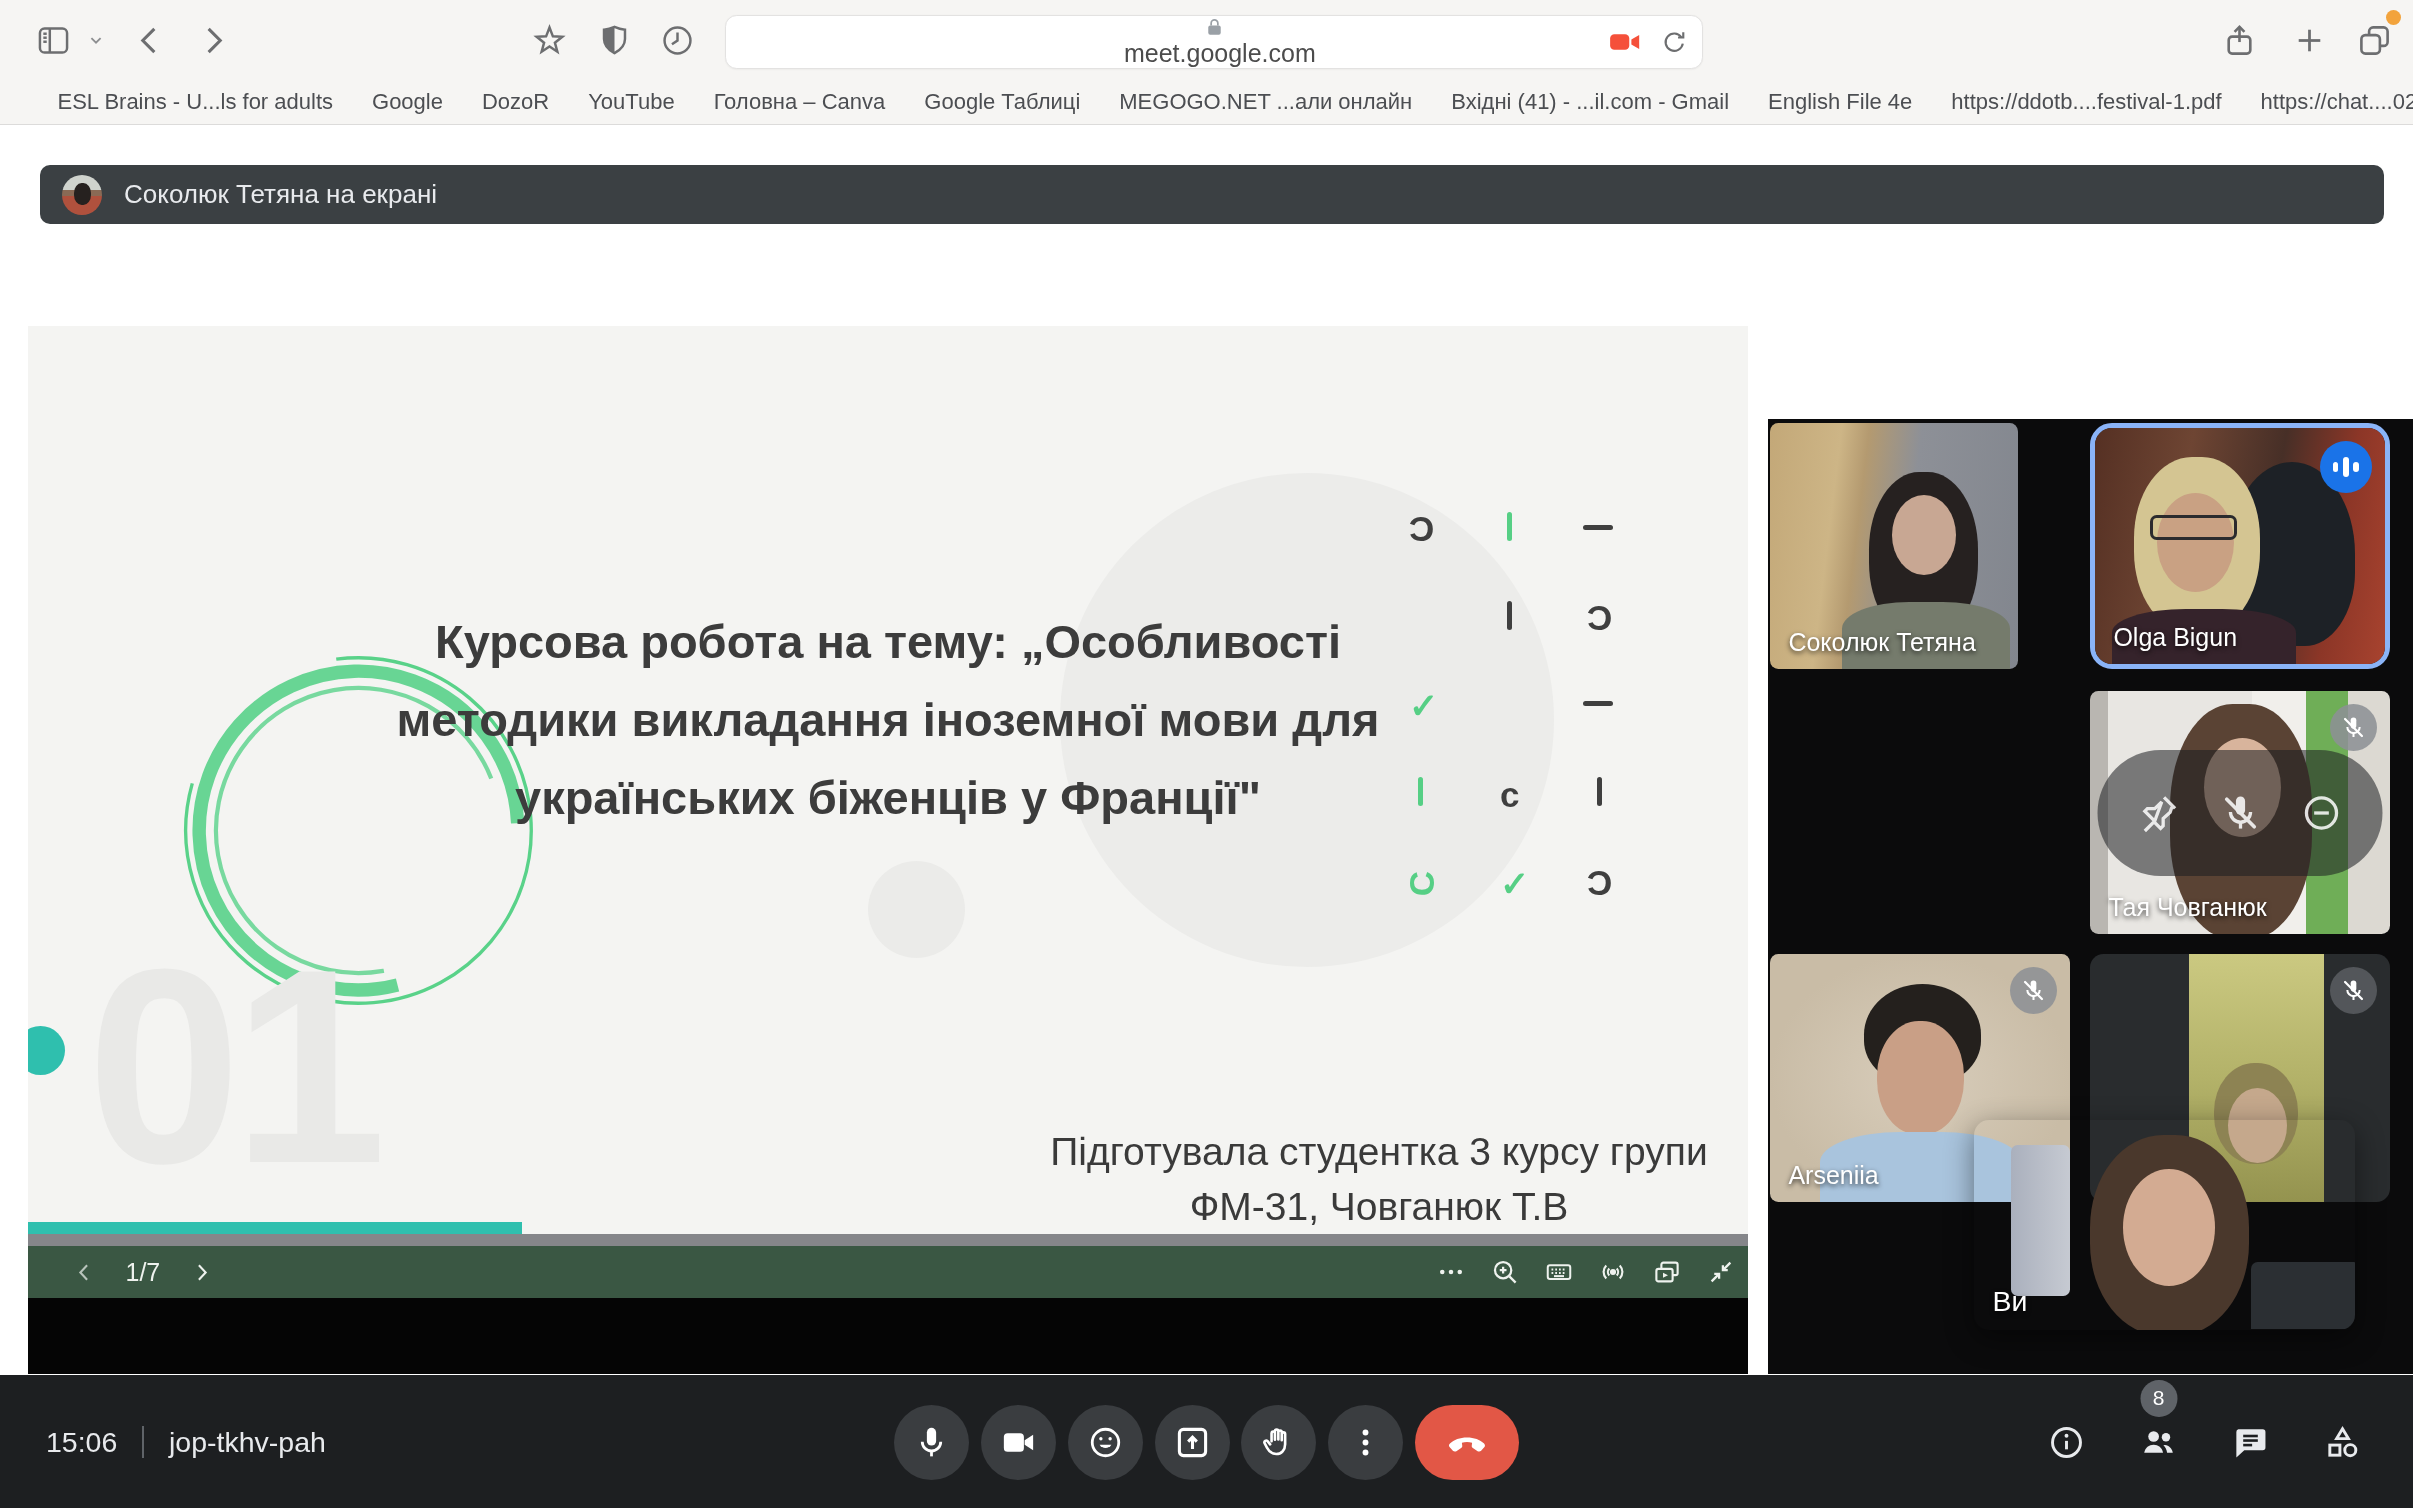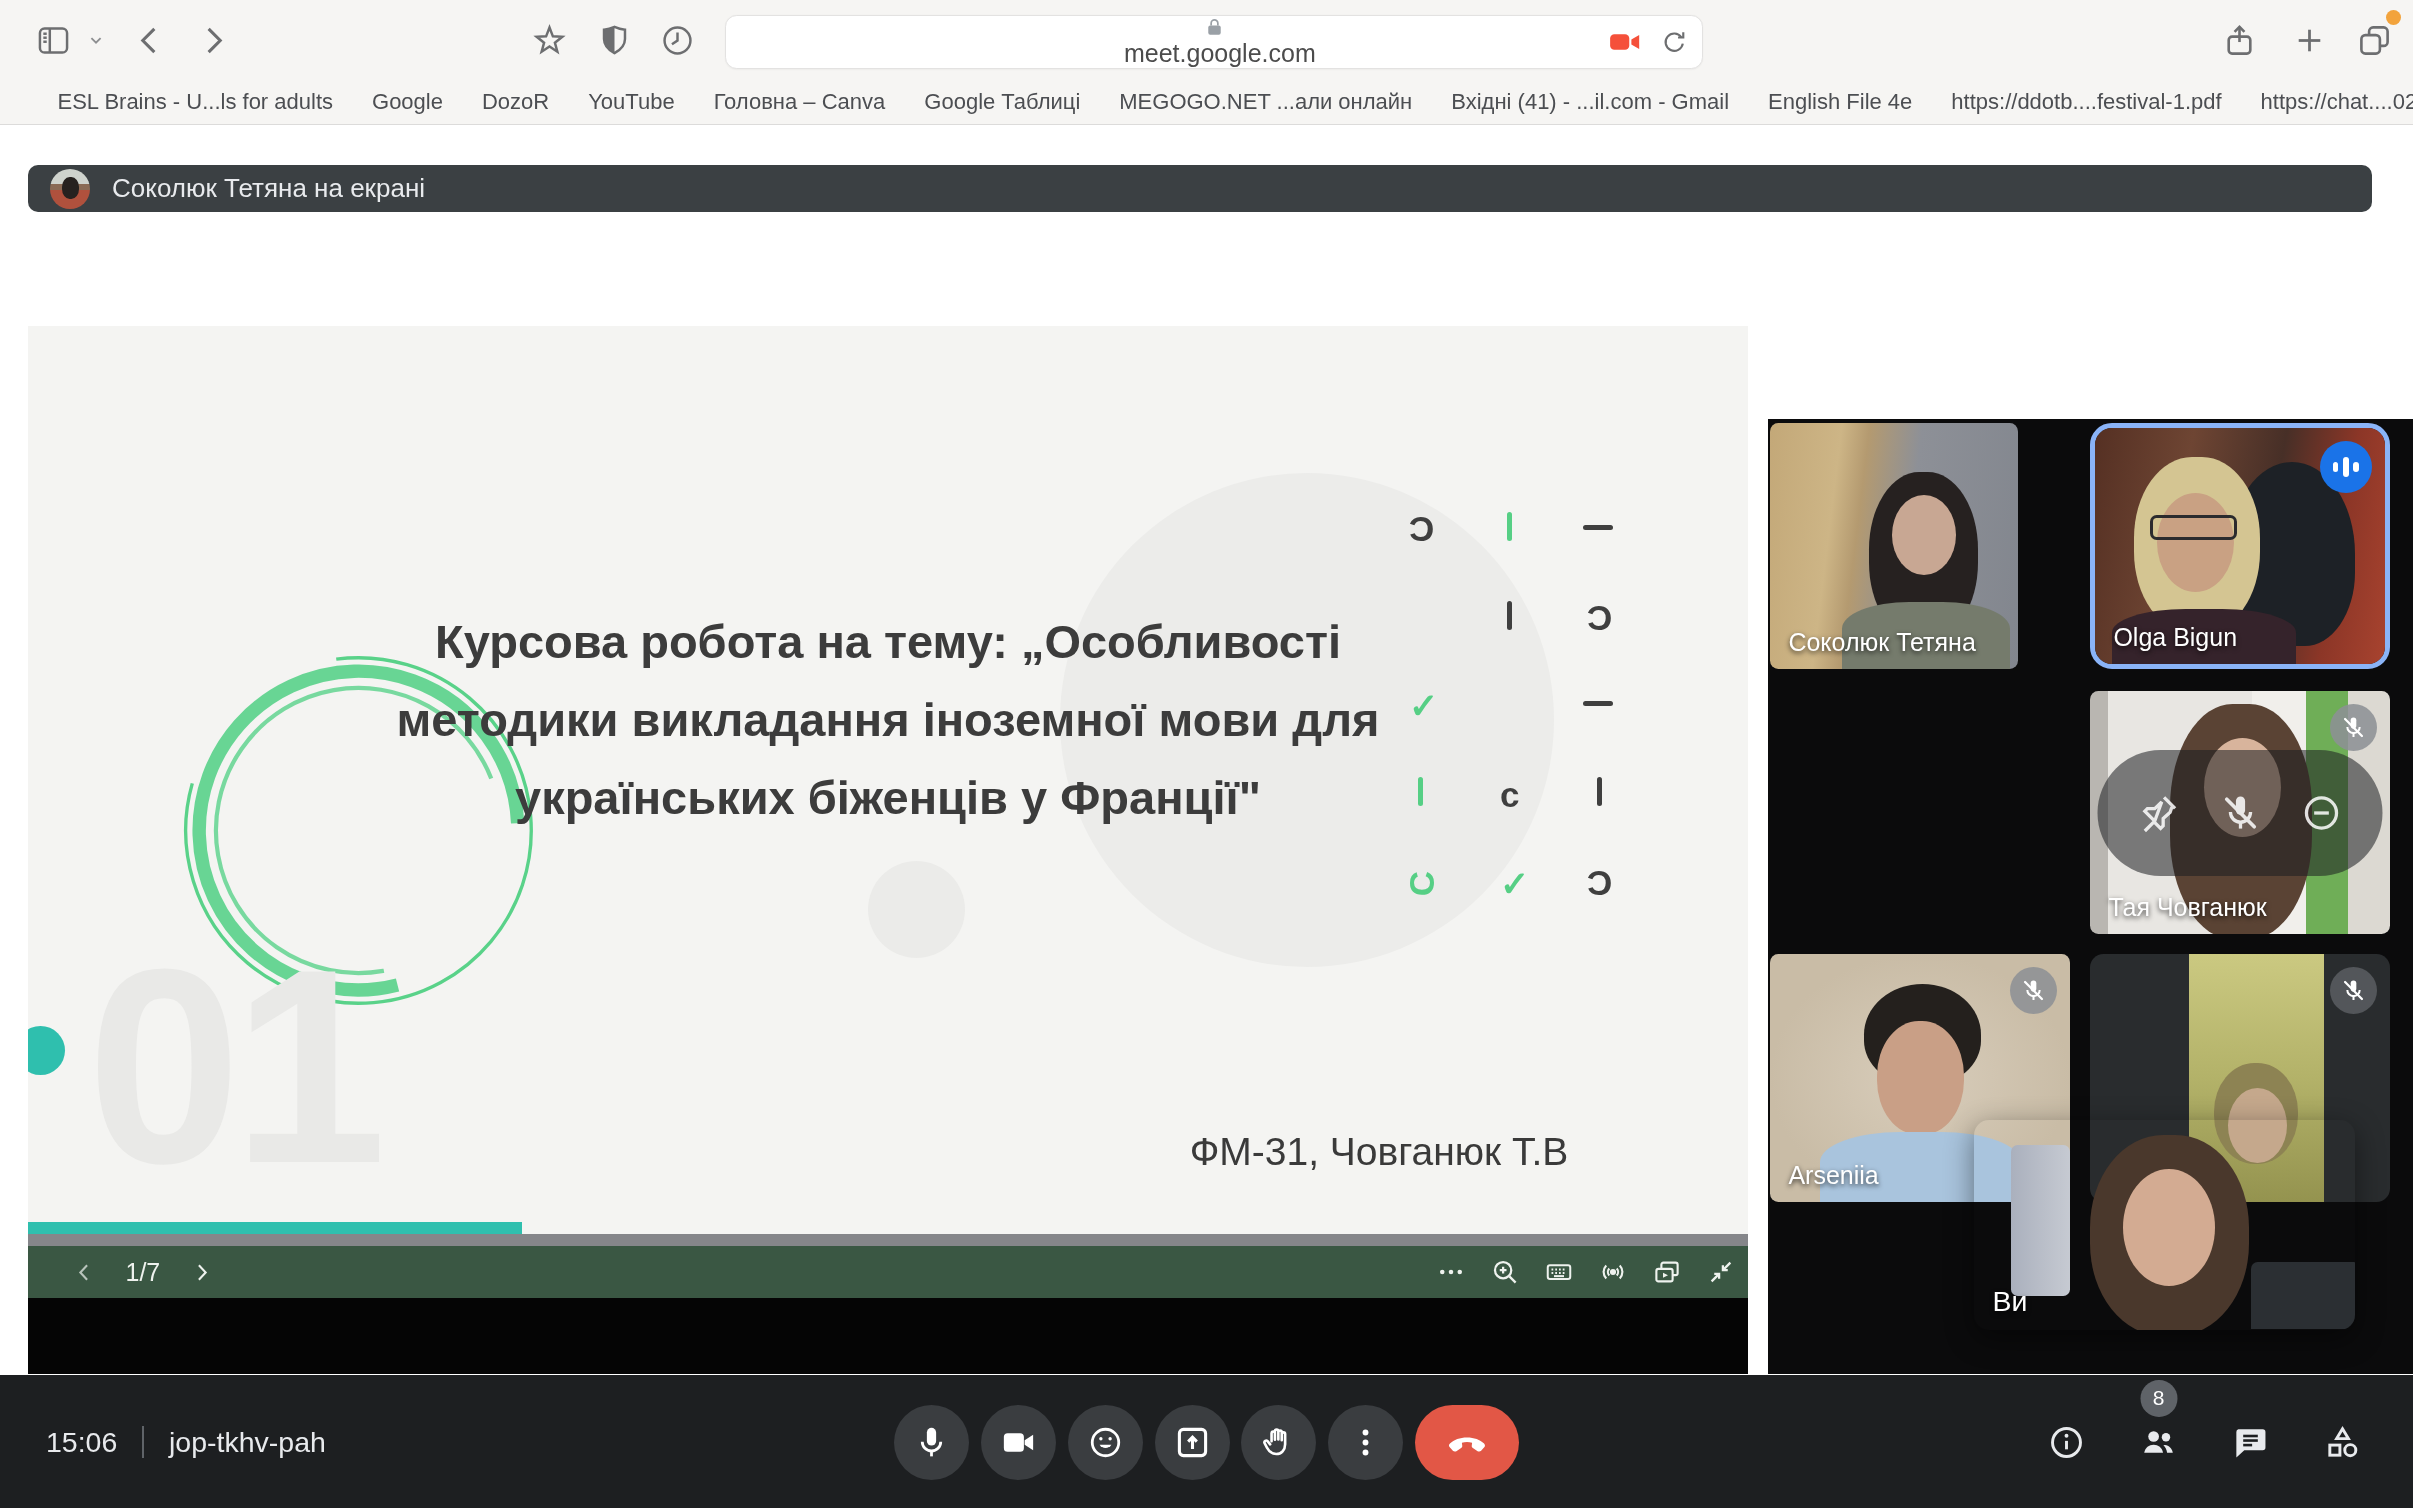--- a/index.html
+++ b/index.html
@@ -16,21 +16,21 @@
   .tbtn svg{width:37px;height:37px;}
   .urlbar{position:absolute;left:725px;top:15px;width:976px;height:52px;background:#ffffff;
     border:0.8px solid #e3e2e1;border-radius:11.7px;display:flex;align-items:center;justify-content:center;
     box-shadow:0 0.8px 1.7px rgba(0,0,0,.04);flex-direction:column;}
   .urltext{font-size:25px;color:#4c4c4c;margin-left:11.7px;}
   .url-right{position:absolute;right:13.4px;top:0;height:52px;display:flex;align-items:center;gap:18.4px;}
   .orange-dot{position:absolute;right:11.7px;top:10px;width:15px;height:15px;border-radius:50%;background:#f2a33c;}
 
   
   .page{position:absolute;left:0;top:126px;width:2413px;height:1383px;background:#ffffff;}
-  .banner{position:absolute;left:28px;top:39px;width:2344px;height:47px;background:#3b4043;border-radius:10px;
+  .banner{position:absolute;left:40px;top:39px;width:2344px;height:59px;background:#3b4043;border-radius:10px;
     display:flex;align-items:center;}
   .banner .avatar{width:40px;height:40px;border-radius:50%;margin-left:22px;overflow:hidden;
     background:linear-gradient(180deg,#cfd3cd 0 38%,#8a6a55 38% 52%,#b0513d 52% 100%);position:relative;}
   .banner .avatar::after{content:"";position:absolute;left:11.7px;top:8.4px;width:17px;height:22px;border-radius:45%;background:#26211f;}
   .banner .btext{color:#e8eaed;font-size:26px;margin-left:22px;}
 
   
   .present{position:absolute;left:28px;top:200px;width:1720px;height:1048px;background:#050505;}
   .slide{position:absolute;left:0;top:0;width:1720px;height:908px;background:#f4f4f2;overflow:hidden;}
   .circle{position:absolute;border-radius:50%;}
@@ -242,20 +242,21 @@
         </svg>
         <div class="circle tealdot"></div>
         <div class="num01">01</div>
 
         <div class="ttl">
           <div>Курсова робота на тему: „Особливості</div>
           <div>методики викладання іноземної мови для</div>
           <div>українських біженців у Франції"</div>
         </div>
         <div class="sub">
+          <div>Підготувала студентка 3 курсу групи</div>
           <div>ФМ-31, Човганюк Т.В</div>
         </div>
 
         <span class="mk d" style="left:1381px;top:186px;transform:rotate(180deg)">C</span>
         <div class="bar-v bg-g" style="left:1479px;top:186px"></div>
         <div class="bar-h bg-d" style="left:1555px;top:199px"></div>
         <div class="bar-v bg-d" style="left:1479px;top:275px"></div>
         <span class="mk d" style="left:1559px;top:275px;transform:rotate(180deg)">C</span>
         <span class="mk g" style="left:1381px;top:362px">✓</span>
         <div class="bar-h bg-d" style="left:1555px;top:375px"></div>

